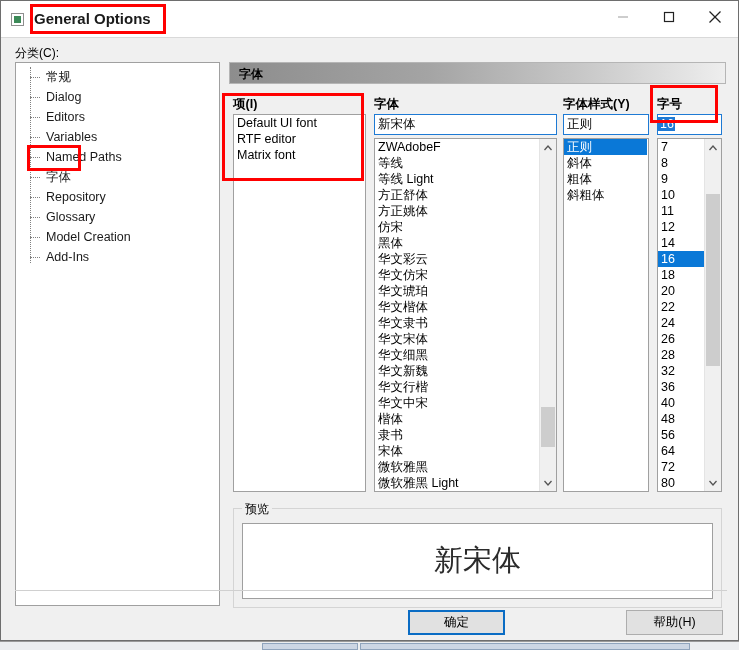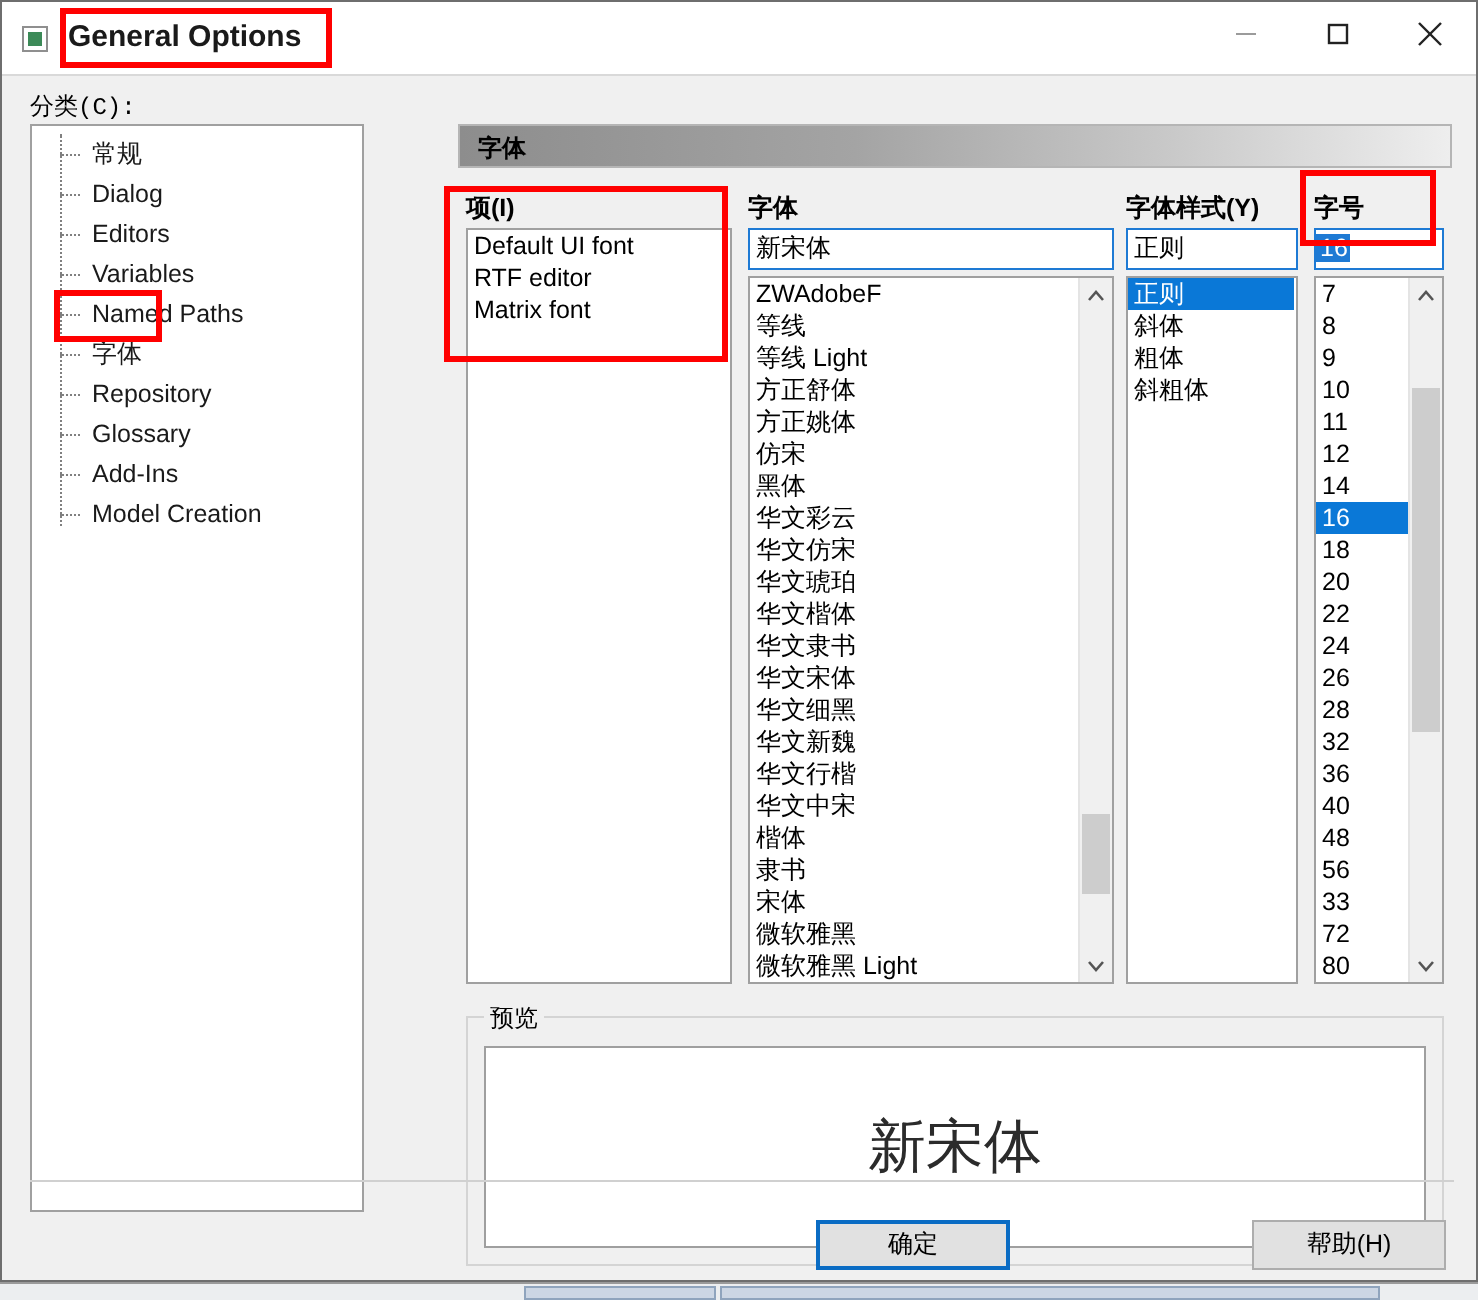--- a/index.html
+++ b/index.html
@@ -100,28 +100,27 @@
   .btn-min { right: 92px; }
   .btn-max { right: 46px; }
   .btn-close { right: 0px; }
 
   
   .cat-label {
     position: absolute;
     left: 14px; top: 44px;
     font-size: 12px;
     white-space: nowrap;
-    font-family: Liberation Mono, monospace;
   }
 
   
   .tree-panel {
     position: absolute;
     left: 14px; top: 61px;
-    width: 167px; height: 544px;
+    width: 205px; height: 544px;
     background: #ffffff;
     border: 1px solid #a0a0a0;
     box-sizing: border-box;
     overflow: hidden;
   }
   .tree-item {
     position: relative;
     height: 20px;
     line-height: 20px;
     padding-left: 30px;
@@ -352,22 +351,22 @@
     <div class="tree-vline"></div>
     <div style="padding-top:4px;">
       <div class="tree-item">常规</div>
       <div class="tree-item">Dialog</div>
       <div class="tree-item">Editors</div>
       <div class="tree-item">Variables</div>
       <div class="tree-item">Named Paths</div>
       <div class="tree-item">字体</div>
       <div class="tree-item">Repository</div>
       <div class="tree-item">Glossary</div>
+      <div class="tree-item">Model Creation</div>
       <div class="tree-item">Add-Ins</div>
-      <div class="tree-item">Model Creation</div>
     </div>
   </div>
 
   <div class="content">
 
     <div class="panel-header">
       <span>字体</span>
     </div>
 
     <div class="fld-label" style="left:4px; top:34px;">项(I)</div>
@@ -449,41 +448,41 @@
         <div class="lrow">20</div>
         <div class="lrow">22</div>
         <div class="lrow">24</div>
         <div class="lrow">26</div>
         <div class="lrow">28</div>
         <div class="lrow">32</div>
         <div class="lrow">36</div>
         <div class="lrow">40</div>
         <div class="lrow">48</div>
         <div class="lrow">56</div>
-        <div class="lrow">33</div>
+        <div class="lrow">64</div>
         <div class="lrow">72</div>
         <div class="lrow">80</div>
         <div class="lrow">96</div>
       </div>
       <div class="vscroll">
         <div class="sb-arrow sb-up">
           <svg width="9" height="6" viewBox="0 0 9 6">
               <polyline points="1,5 4.5,1 8,5" fill="none" stroke="#555" stroke-width="1.3"></polyline>
             </svg>
         </div>
         <div class="sb-thumb" style="top:55px; height:172px;"></div>
         <div class="sb-arrow sb-down">
           <svg width="9" height="6" viewBox="0 0 9 6">
               <polyline points="1,1 4.5,5 8,1" fill="none" stroke="#555" stroke-width="1.3"></polyline>
             </svg>
         </div>
       </div>
     </div>
 
-    <div class="groupbox" style="left:4px; top:446px; width:489px; height:125px;padding-left:12px;">
+    <div class="groupbox" style="left:4px; top:446px; width:489px; height:100px;padding-left:12px;">
       <div class="gb-title">预览</div>
       <div class="preview-box">
         <div class="preview-text">新宋体</div>
       </div>
     </div>
 
   </div>
 
   <div class="separator"></div>
 

